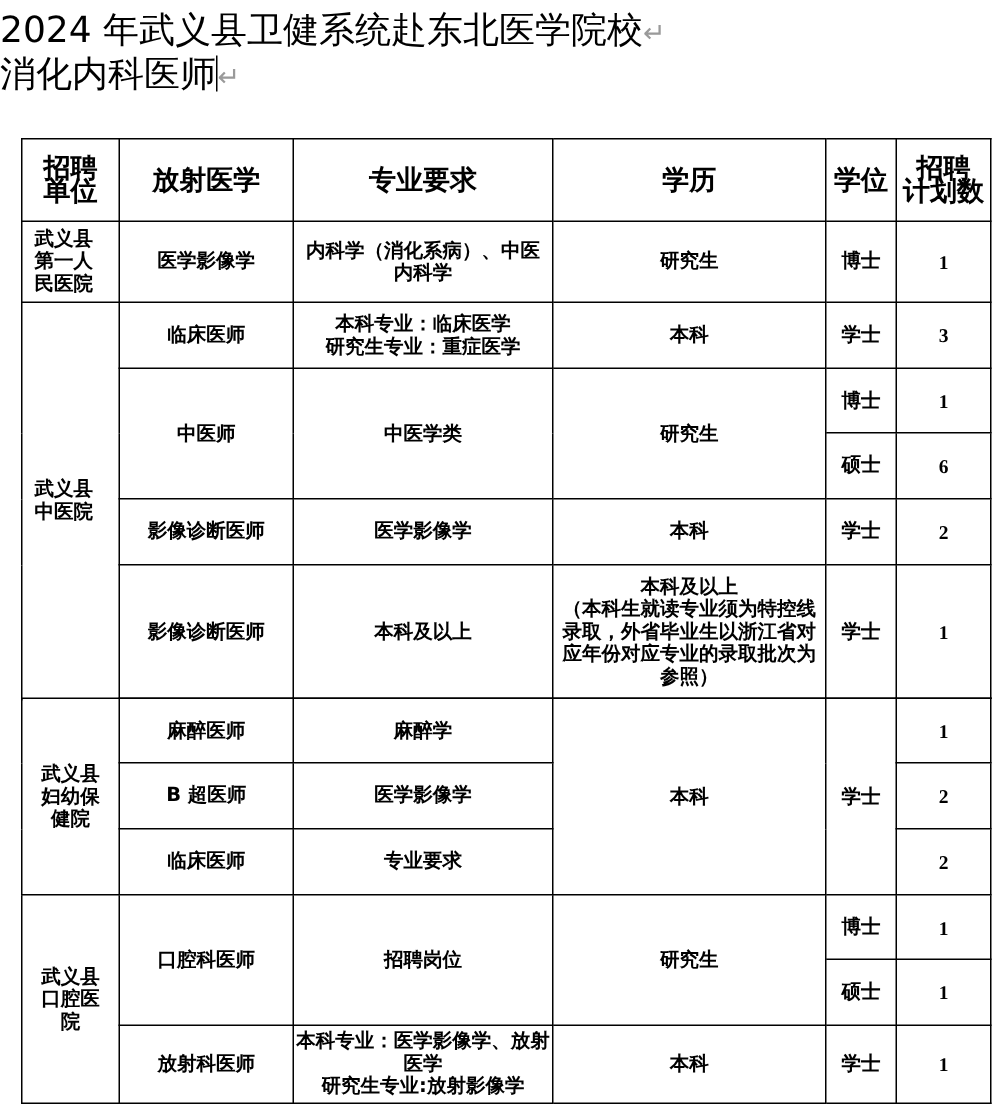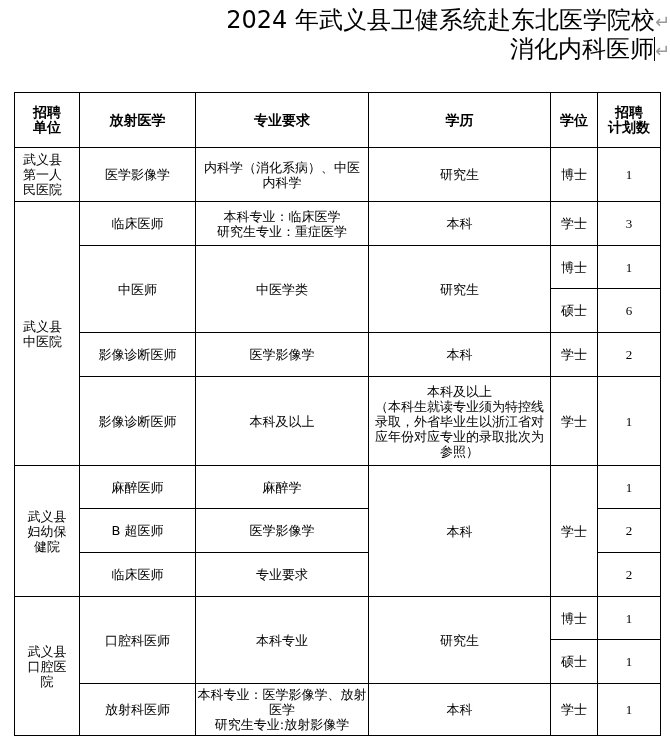--- a/index.html
+++ b/index.html
@@ -1,29 +1,29 @@
 <!DOCTYPE html>
 <html><head>
 <meta charset="utf-8">
 <style>
   html, body { margin: 0; padding: 0; background: #ffffff; }
   body { width: 670px; height: 743px; position: relative; overflow: hidden;
          font-family: "DejaVu Sans", "Liberation Sans", sans-serif; color: #000; }
-  .title { position: absolute; left: 0; width: 670px; text-align: right;
+  .title { position: absolute; left: 0; width: 670px; text-align: left;
            font-family: "DejaVu Sans", "Liberation Sans", sans-serif;
            font-size: 24px; line-height: 28px; color: #000; }
   .title.l1 { top: 6px; left: 0; }
   .title.l2 { top: 35px; }
   .pm { color: #9a9a9a; font-size: 0.75em; }
   .cursor { display: inline-block; width: 1px; height: 24px; background: #000; vertical-align: -4px; }
   table { position: absolute; left: 14px; top: 92px; border-collapse: collapse;
           table-layout: fixed; }
   td { border: 1.3px solid #000; text-align: center; vertical-align: middle;
-       font-size: 13px; line-height: 15px; padding: 0 2px; overflow: hidden; }
-  td.h { font-weight: bold; font-size: 14px; margin-left: 12px; }
+       font-size: 13px; line-height: 15px; padding: 0 2px; overflow: hidden; font-weight: bold; }
+  td.h { font-weight: bold; font-size: 18px; margin-left: 12px; }
   td.num { font-family: "Liberation Serif", "DejaVu Serif", serif; font-size: 13px; }
   td.left { text-align: left; padding-left: 10px; }
   .ml { white-space: pre-line; }
 </style>
 </head>
 <body>
 
 <div class="title l1"><span>2024 年武义县卫健系统赴东北医学院校</span><span class="pm">↵</span></div>
 <div class="title l2"><span>消化内科医师</span><span class="cursor"></span><span class="pm">↵</span></div>
 
@@ -118,21 +118,21 @@
     <td>临床医师</td>
     <td>专业要求</td>
     <td class="num">2</td>
   </tr>
 
   <tr style="height:43px">
     <td rowspan="3" class="ml">武义县
 口腔医
 院</td>
     <td rowspan="2">口腔科医师</td>
-    <td rowspan="2">本科专业</td>
+    <td rowspan="2">招聘岗位</td>
     <td rowspan="2">研究生</td>
     <td>博士</td>
     <td class="num">1</td>
   </tr>
   <tr style="height:44px">
     <td>硕士</td>
     <td class="num">1</td>
   </tr>
   <tr style="height:52px">
     <td>放射科医师</td>

